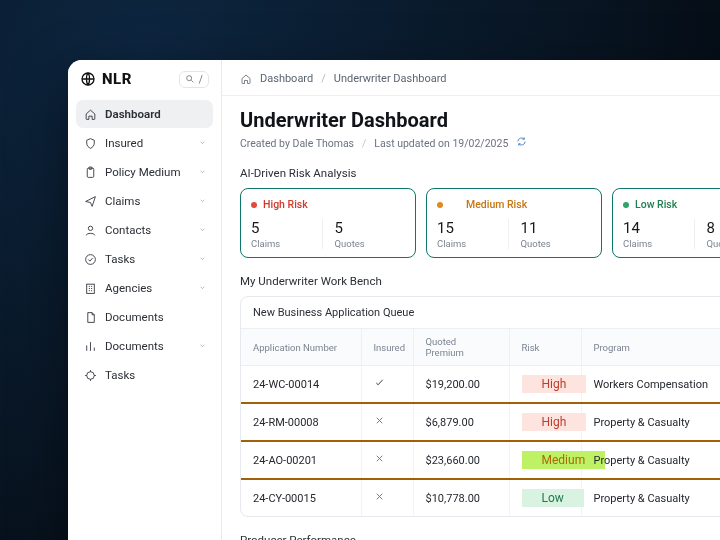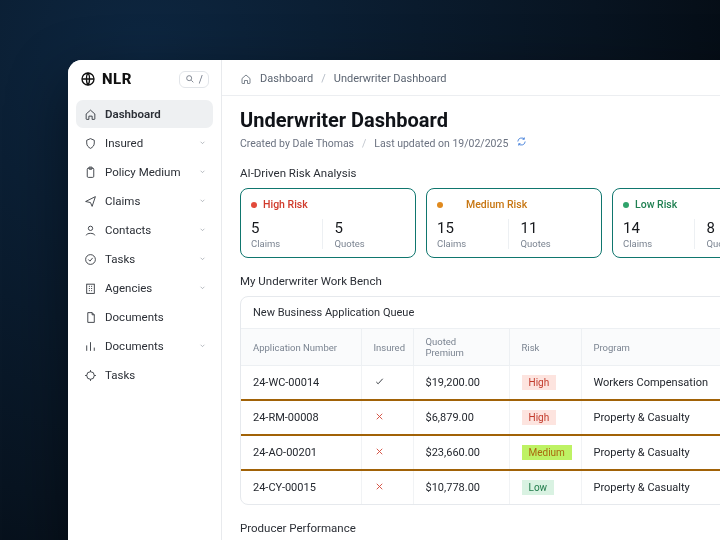--- a/index.html
+++ b/index.html
@@ -46,21 +46,21 @@
   th { text-align: left; font-weight: 400; font-size: 9.5px; color: #7b8491; padding: 7px 12px; background: #fafbfc; border-bottom: 1px solid #edf0f3; border-right: 1px solid #edf0f3; }
   th:last-child { border-right: none; }
   td { font-size: 11px; color: #24282f; padding: 9px 12px; border-bottom: 2px solid #a16207; border-right: 1px solid #f1f3f5; }
   td:last-child { border-right: none; }
   tr:last-child td { border-bottom: none; }
   .col-app { width: 120px; } .col-ins { width: 52px; } .col-prem { width: 96px; } .col-risk { width: 72px; } .col-prog { }
   .ico { display: inline-flex; }
   .ico svg { width: 11px; height: 11px; stroke-width: 2; fill: none; }
   .check svg { stroke: #2b2f36; }
   .cross svg { stroke: #d24a3b; }
-  .badge { display: inline-block; font-size: 10px; padding: 2px 7px; border-radius: 0; }
+  .badge { display: inline-block; font-size: 12px; padding: 2px 20px; border-radius: 0; }
   .b-high { background: #fde4df; color: #c23b2c; }
   .b-med { background: #bef264; color: #a9680e; }
   .b-low { background: #d9f2e2; color: #1f7a49; }
 </style>
 </head>
 <body>
 
 <div class="stage">
   <div class="app-window">
 

